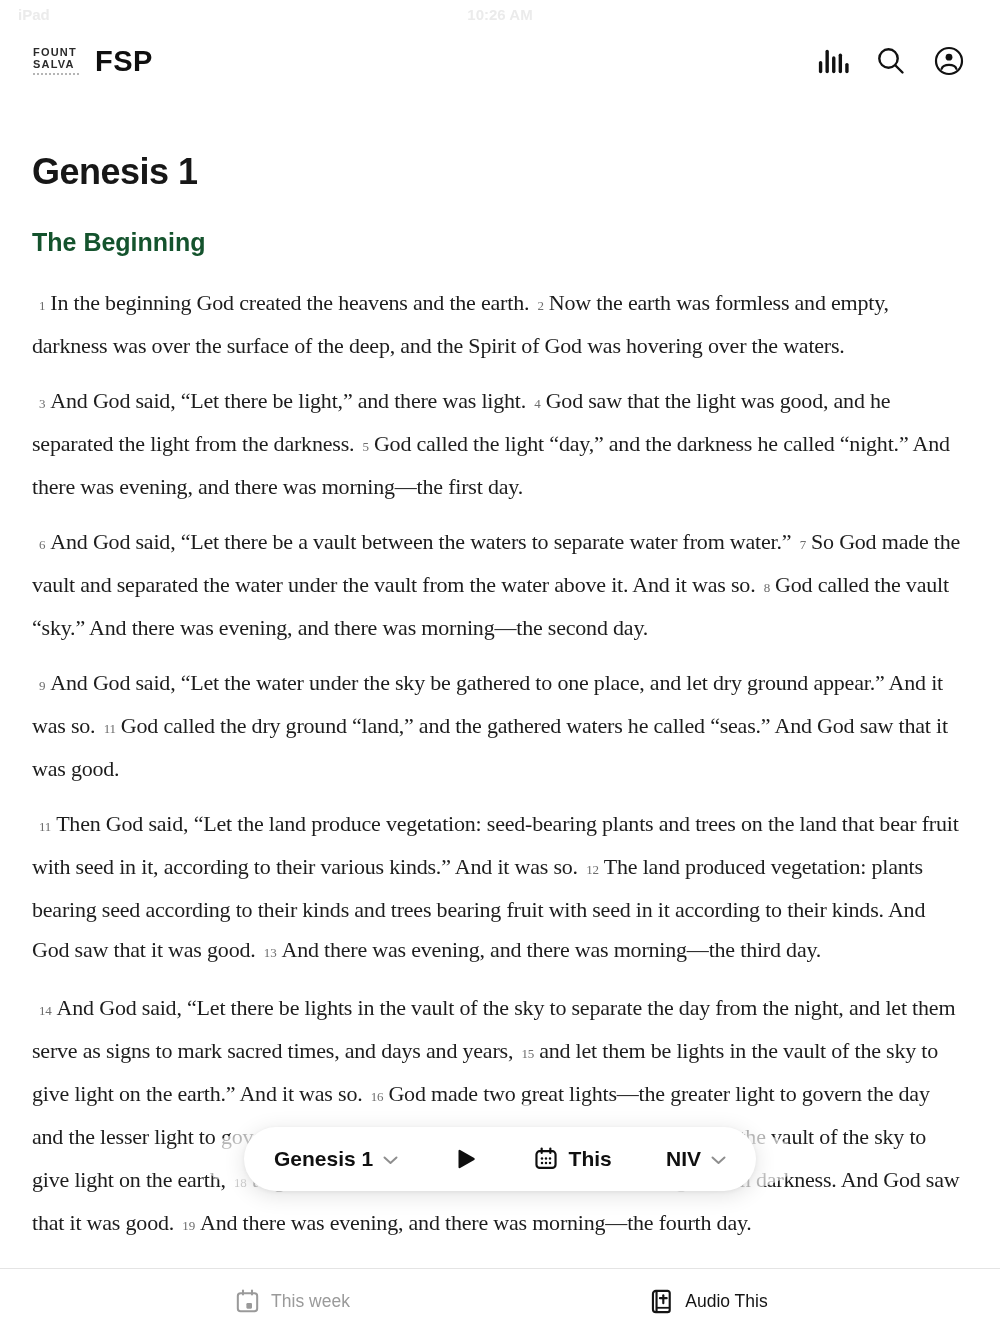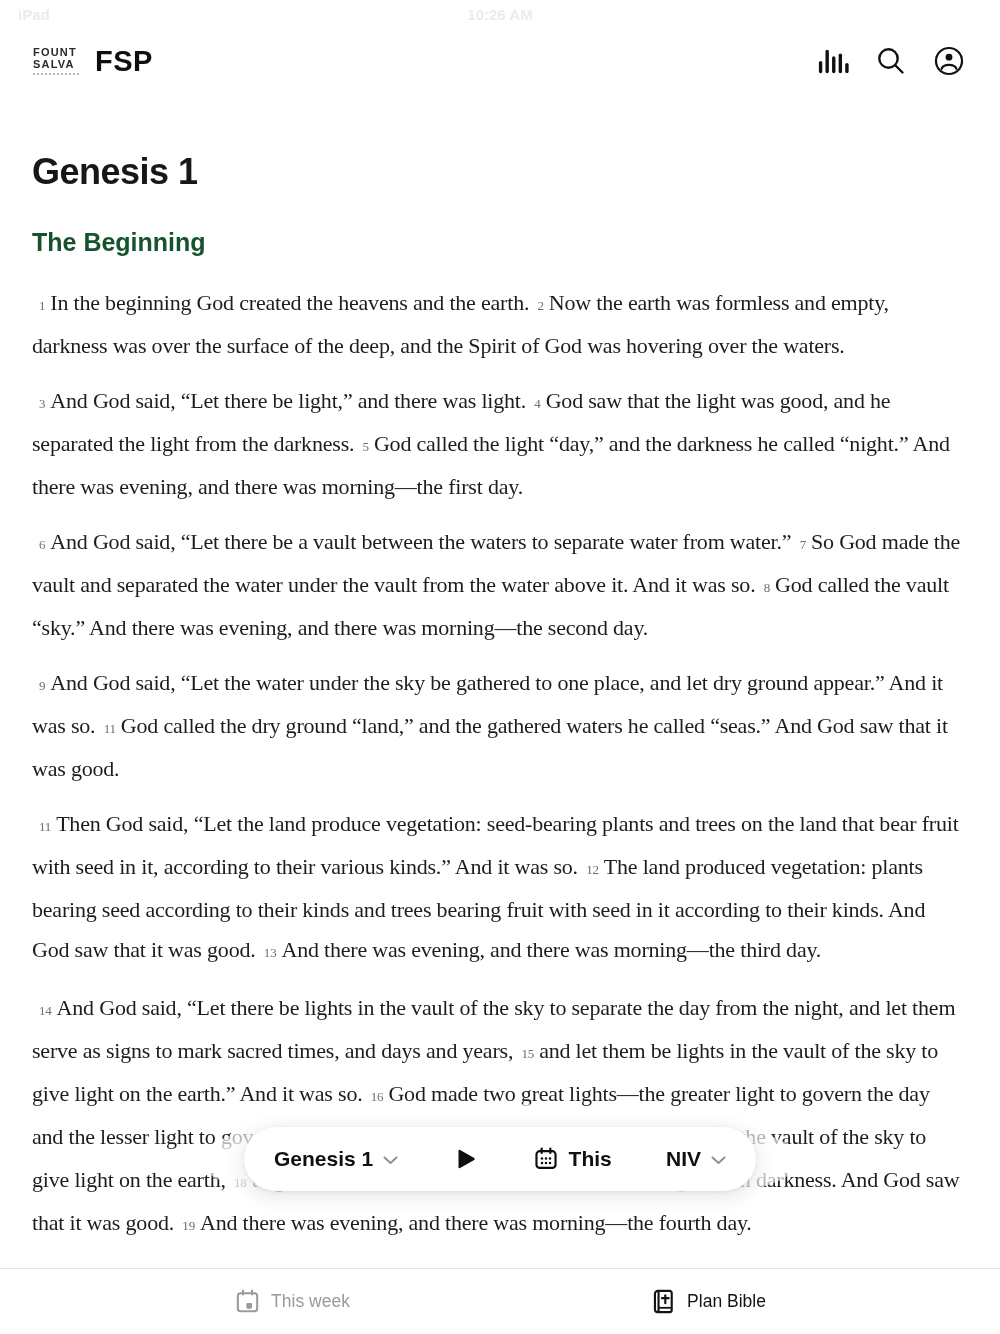--- a/index.html
+++ b/index.html
@@ -151,17 +151,17 @@
       <span>This week</span>
     </div>
     <div class="nav-item active">
       <svg class="nicon" viewBox="0 0 24 24">
         <path d="M7 2.6 h10.4 a1.9 1.9 0 0 1 1.9 1.9 v15 a1.9 1.9 0 0 1 -1.9 1.9 H7 a2.6 2.6 0 0 1 -2.6 -2.6 V5.2 A2.6 2.6 0 0 1 7 2.6 Z" fill="none" stroke="#141414" stroke-width="1.9"></path>
         <line x1="7.6" y1="2.8" x2="7.6" y2="21.2" stroke="#141414" stroke-width="1.9"></line>
         <line x1="13.6" y1="6.4" x2="13.6" y2="13.6" stroke="#141414" stroke-width="1.9" stroke-linecap="round"></line>
         <line x1="10.6" y1="9" x2="16.6" y2="9" stroke="#141414" stroke-width="1.9" stroke-linecap="round"></line>
         <line x1="7.6" y1="17.6" x2="19.3" y2="17.6" stroke="#141414" stroke-width="1.6"></line>
       </svg>
-      <span>Plan Bible</span>
+      <span>Audio This</span>
     </div>
   </div>
 
 </div>
 
 </body></html>

